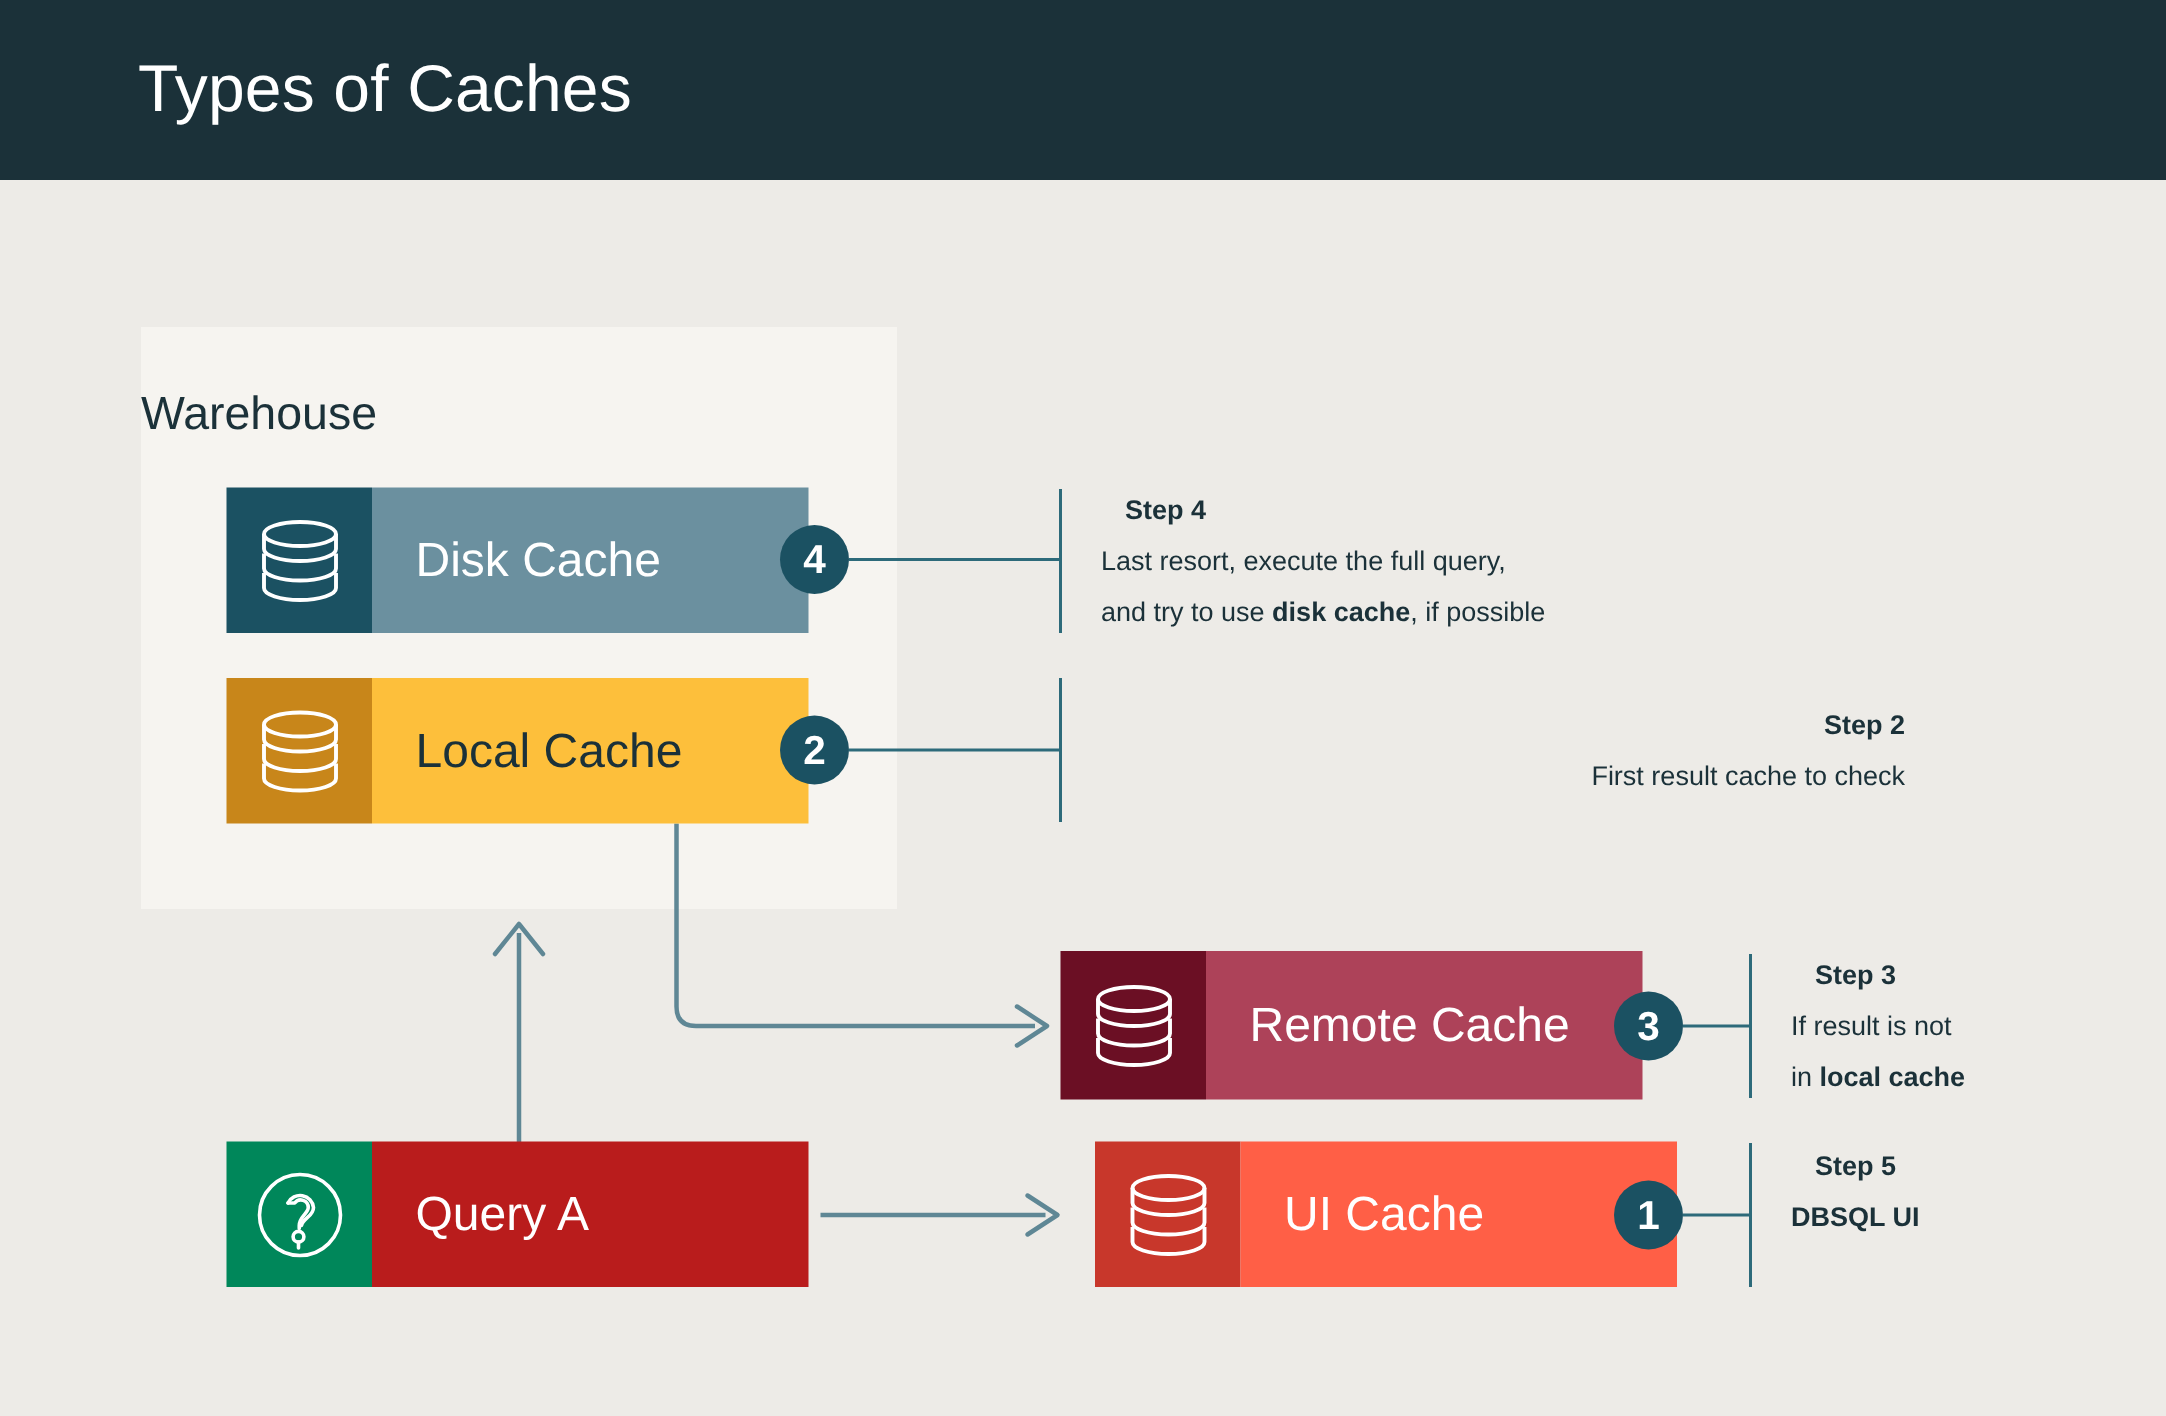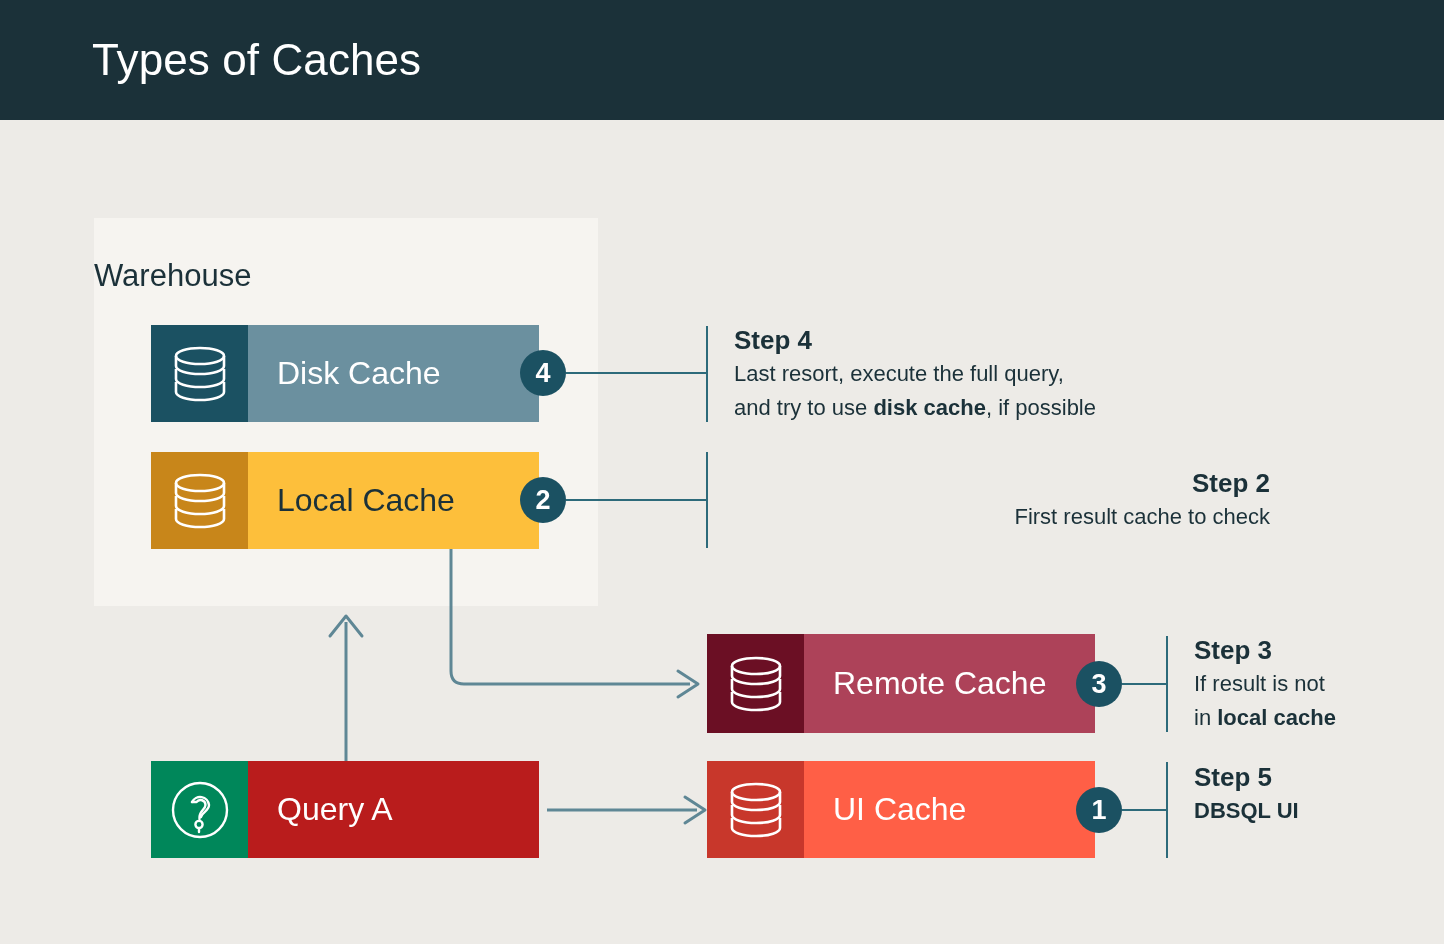--- a/index.html
+++ b/index.html
@@ -82,21 +82,21 @@
   .bar-label {
     font-size: 32px;
     font-weight: 400;
     margin-left: 29px;
     white-space: nowrap;
   }
 
   #bar-disk   { left: 151px; top: 325px; width: 388px; height: 97px; }
   #bar-local  { left: 151px; top: 452px; width: 388px; height: 97px; }
   #bar-remote { left: 707px; top: 634px; width: 388px; height: 99px; }
-  #bar-ui     { left: 707px; top: 761px; width: 388px; height: 97px; }
+  #bar-ui     { left: 730px; top: 761px; width: 388px; height: 97px; }
   #bar-query  { left: 151px; top: 761px; width: 388px; height: 97px; }
 
   
   .badge {
     position: absolute;
     width: 46px;
     height: 46px;
     border-radius: 50%;
     background: #1B5162;
     color: #FFFFFF;
@@ -111,27 +111,27 @@
   #badge-2 { left: 520px; top: 477px; }
   #badge-3 { left: 1076px; top: 661px; }
   #badge-1 { left: 1076px; top: 787px; }
 
   
   .step-block {
     position: absolute;
     color: #1B3139;
   }
   .step-title {
-    font-size: 26px;
+    font-size: 18px;
     font-weight: 700;
     line-height: 30px;
-    margin: 0 0 2px 0;
+    margin: 0 0 2px 16px;
   }
   .step-desc {
-    font-size: 22px;
+    font-size: 18px;
     font-weight: 400;
     line-height: 34px;
     margin: 0;
   }
   .step-desc b { font-weight: 700; }
 
   #step-4-block { left: 734px; top: 325px; width: 500px; }
   #step-2-block { left: 770px; top: 468px; width: 500px; text-align: right; }
   #step-3-block { left: 1194px; top: 635px; width: 240px; }
   #step-1-block { left: 1194px; top: 762px; width: 240px; }

